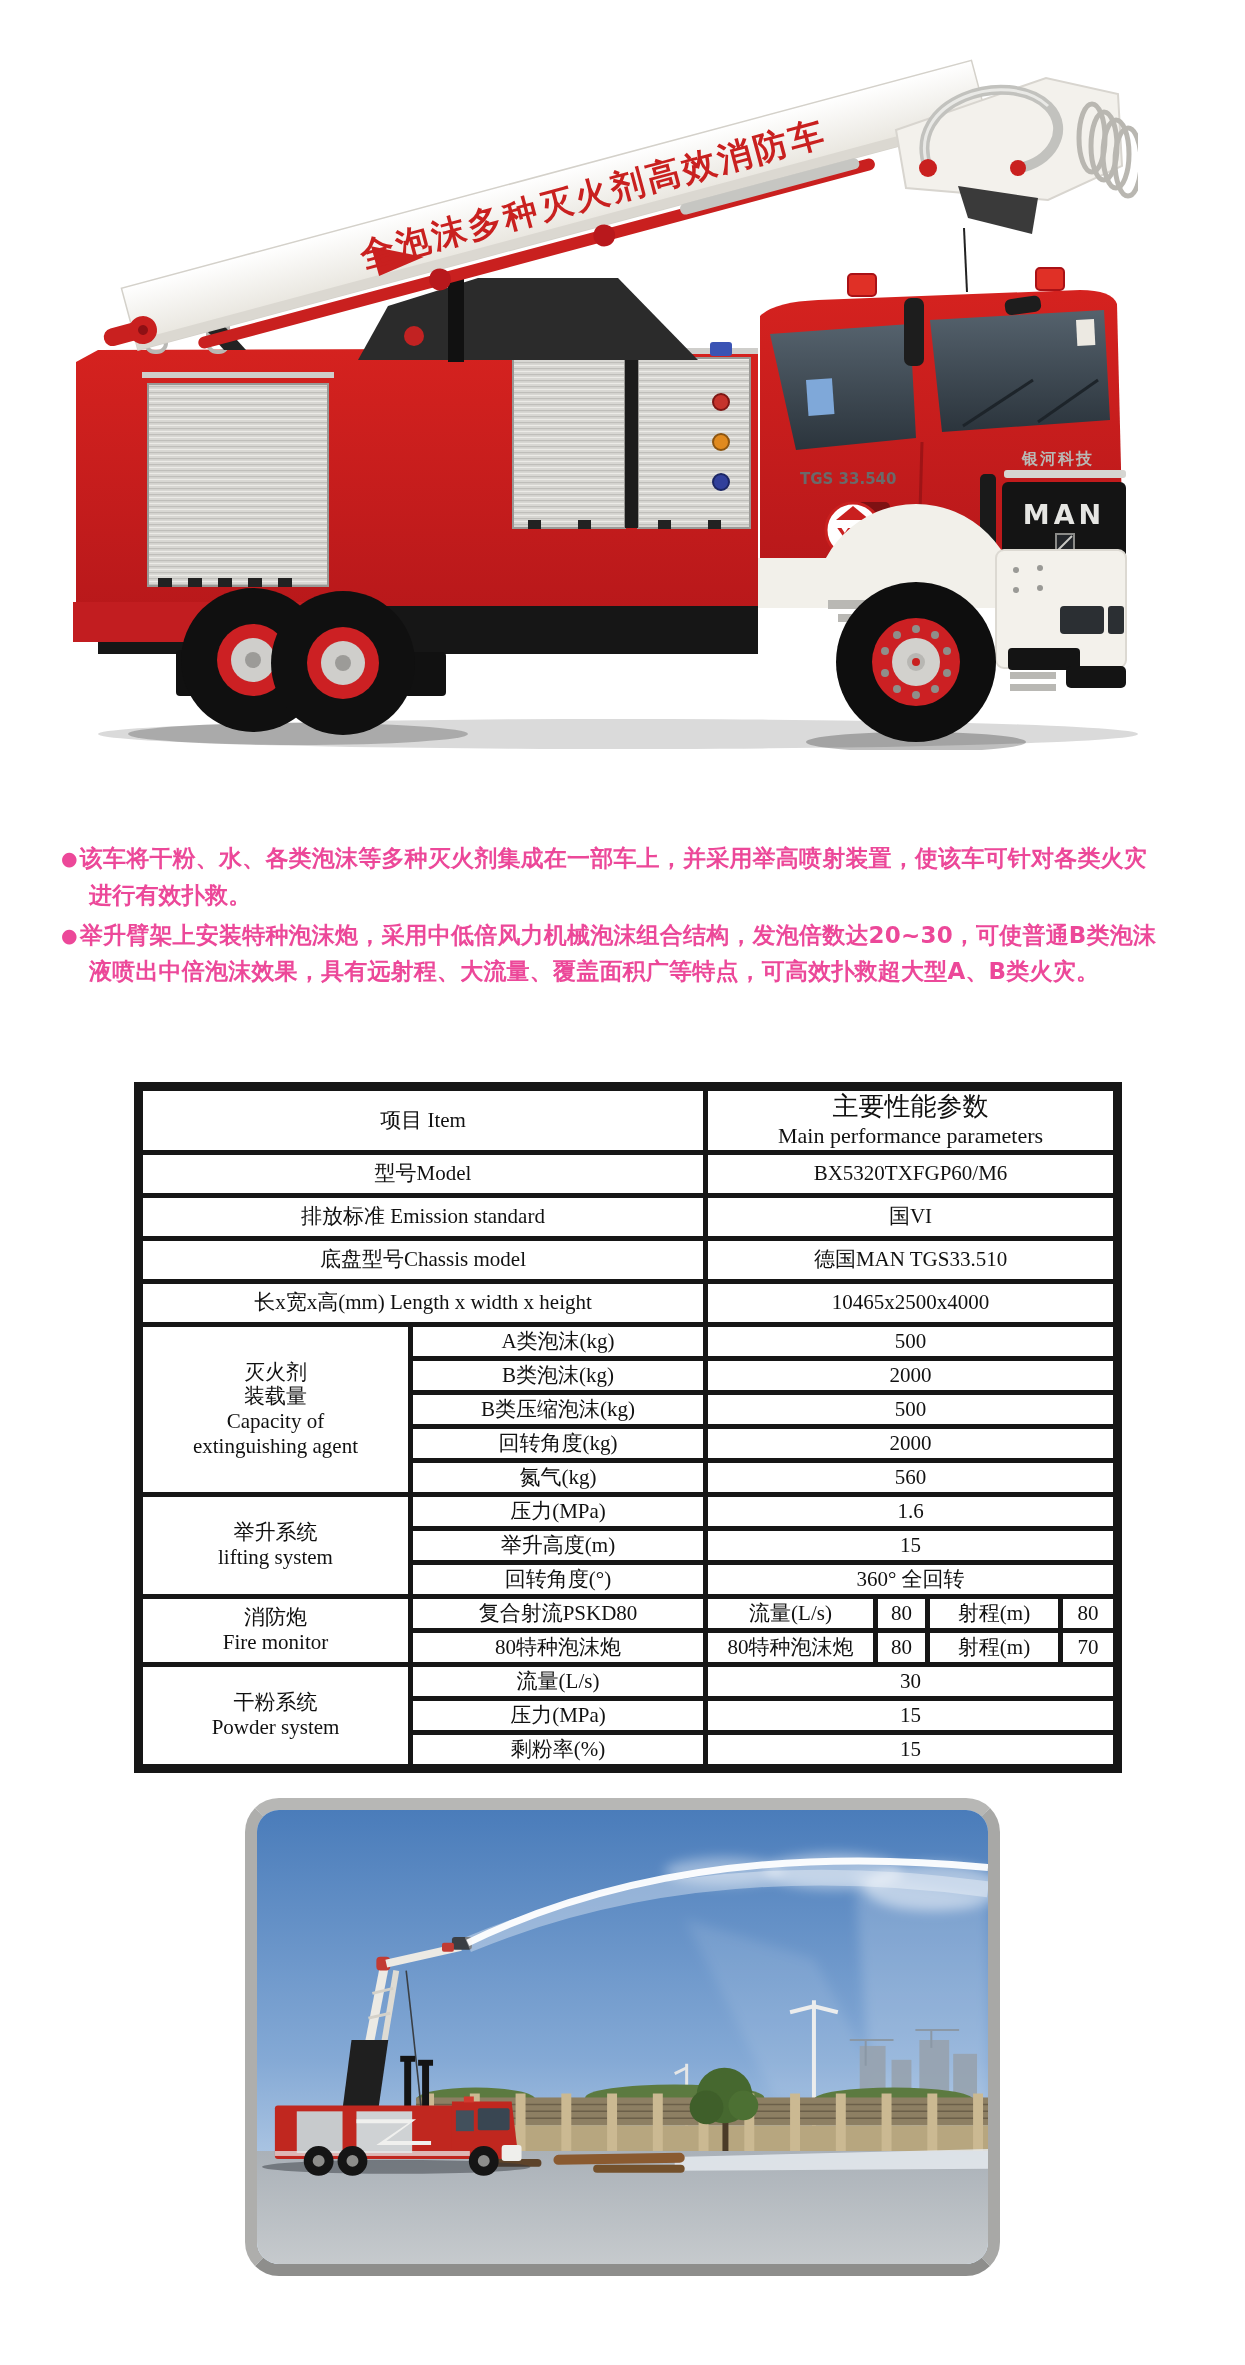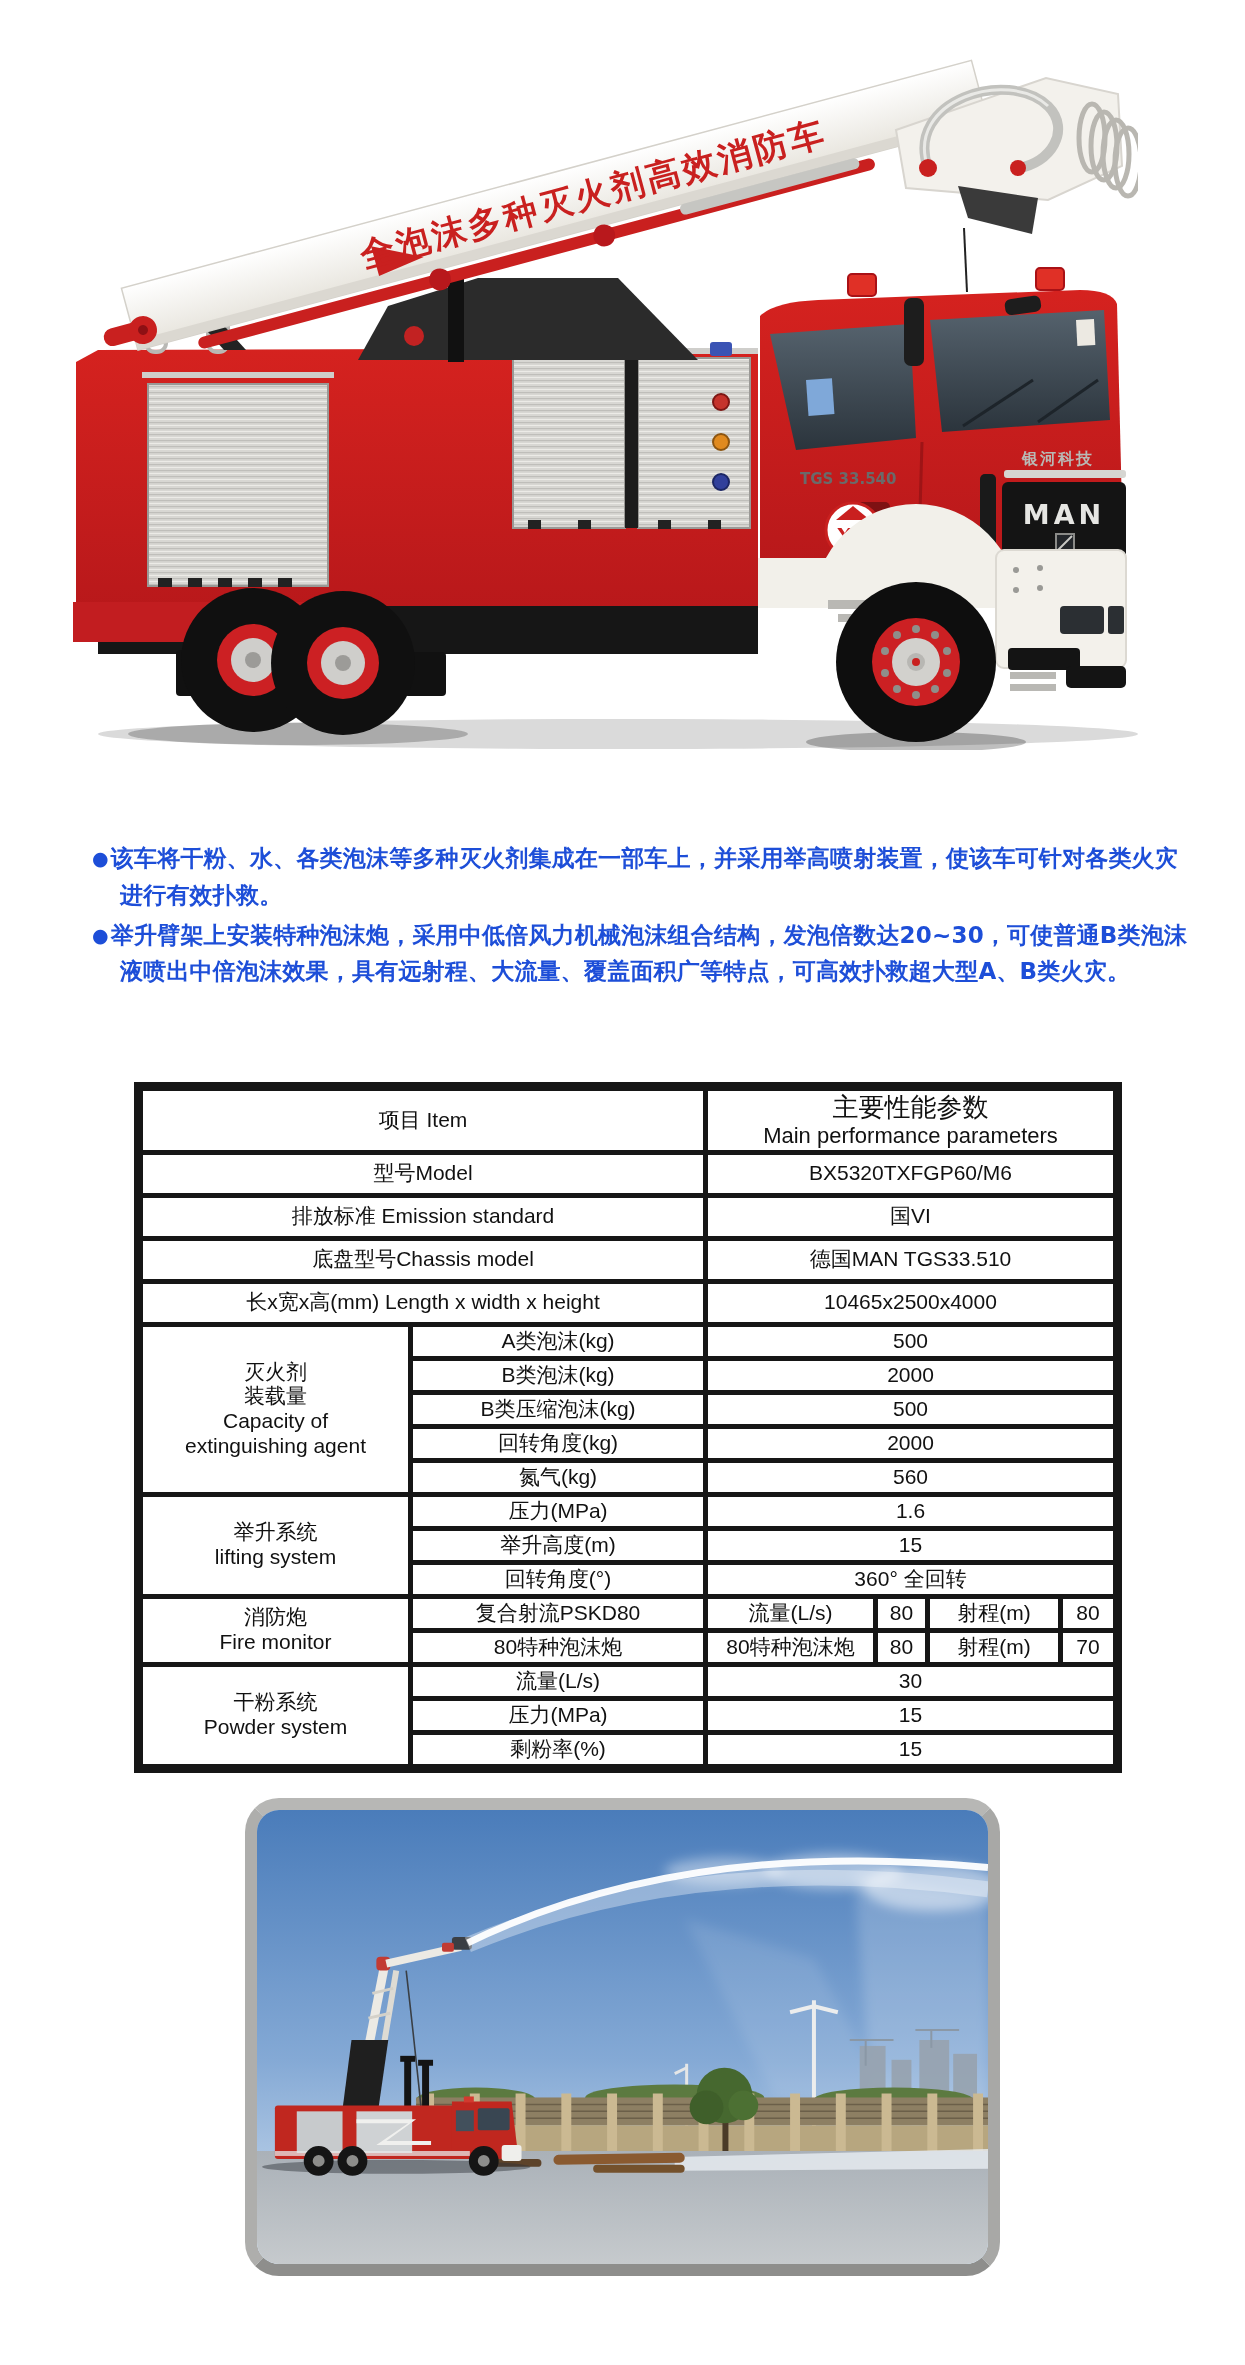--- a/index.html
+++ b/index.html
@@ -3,30 +3,30 @@
 <meta charset="utf-8">
 <style>
   html,body{margin:0;padding:0;background:#ffffff;}
   .page{position:relative;width:1245px;height:2365px;background:#ffffff;overflow:hidden;
         font-family:"DejaVu Sans","Liberation Sans",sans-serif;}
 
   
   .truck-svg{position:absolute;left:58px;top:50px;width:1080px;height:700px;}
 
   
-  .bullets{position:absolute;left:92px;top:840px;width:1098px;color:#1d4ed8;
+  .bullets{position:absolute;left:61px;top:840px;width:1098px;color:#ec4899;
            font-size:23px;line-height:1.6;font-weight:bold;letter-spacing:.2px;}
   .bullet{margin:0 0 3px 0;padding-left:28px;text-indent:-28px;}
   .bullet .mk{padding-right:2px;font-size:19px;vertical-align:1px;}
 
   
   .spec-wrap{position:absolute;left:134px;top:1082px;}
   table.spec{border-collapse:collapse;table-layout:fixed;width:979px;background:#ffffff;
              border:9px solid #161616;color:#111;
-             font-family:Liberation Sans, sans-serif;}
+             font-family:Liberation Serif, serif;}
   table.spec td{border:5px solid #161616;text-align:center;vertical-align:middle;
                 font-size:21px;padding:1px 4px;line-height:1.18;overflow:hidden;}
   tr.r-hd td{height:52px;}
   tr.r-s  td{height:36px;}
   tr.r-g  td{height:27px;}
   td.grp{white-space:pre-line;font-size:20px;line-height:1.22;}
   .eng{font-size:22px;display:block;}
   .hd1{display:block;font-size:26px;}
   td.fm-lb{font-size:18px;}
   td.fm-v{font-size:20px;}

